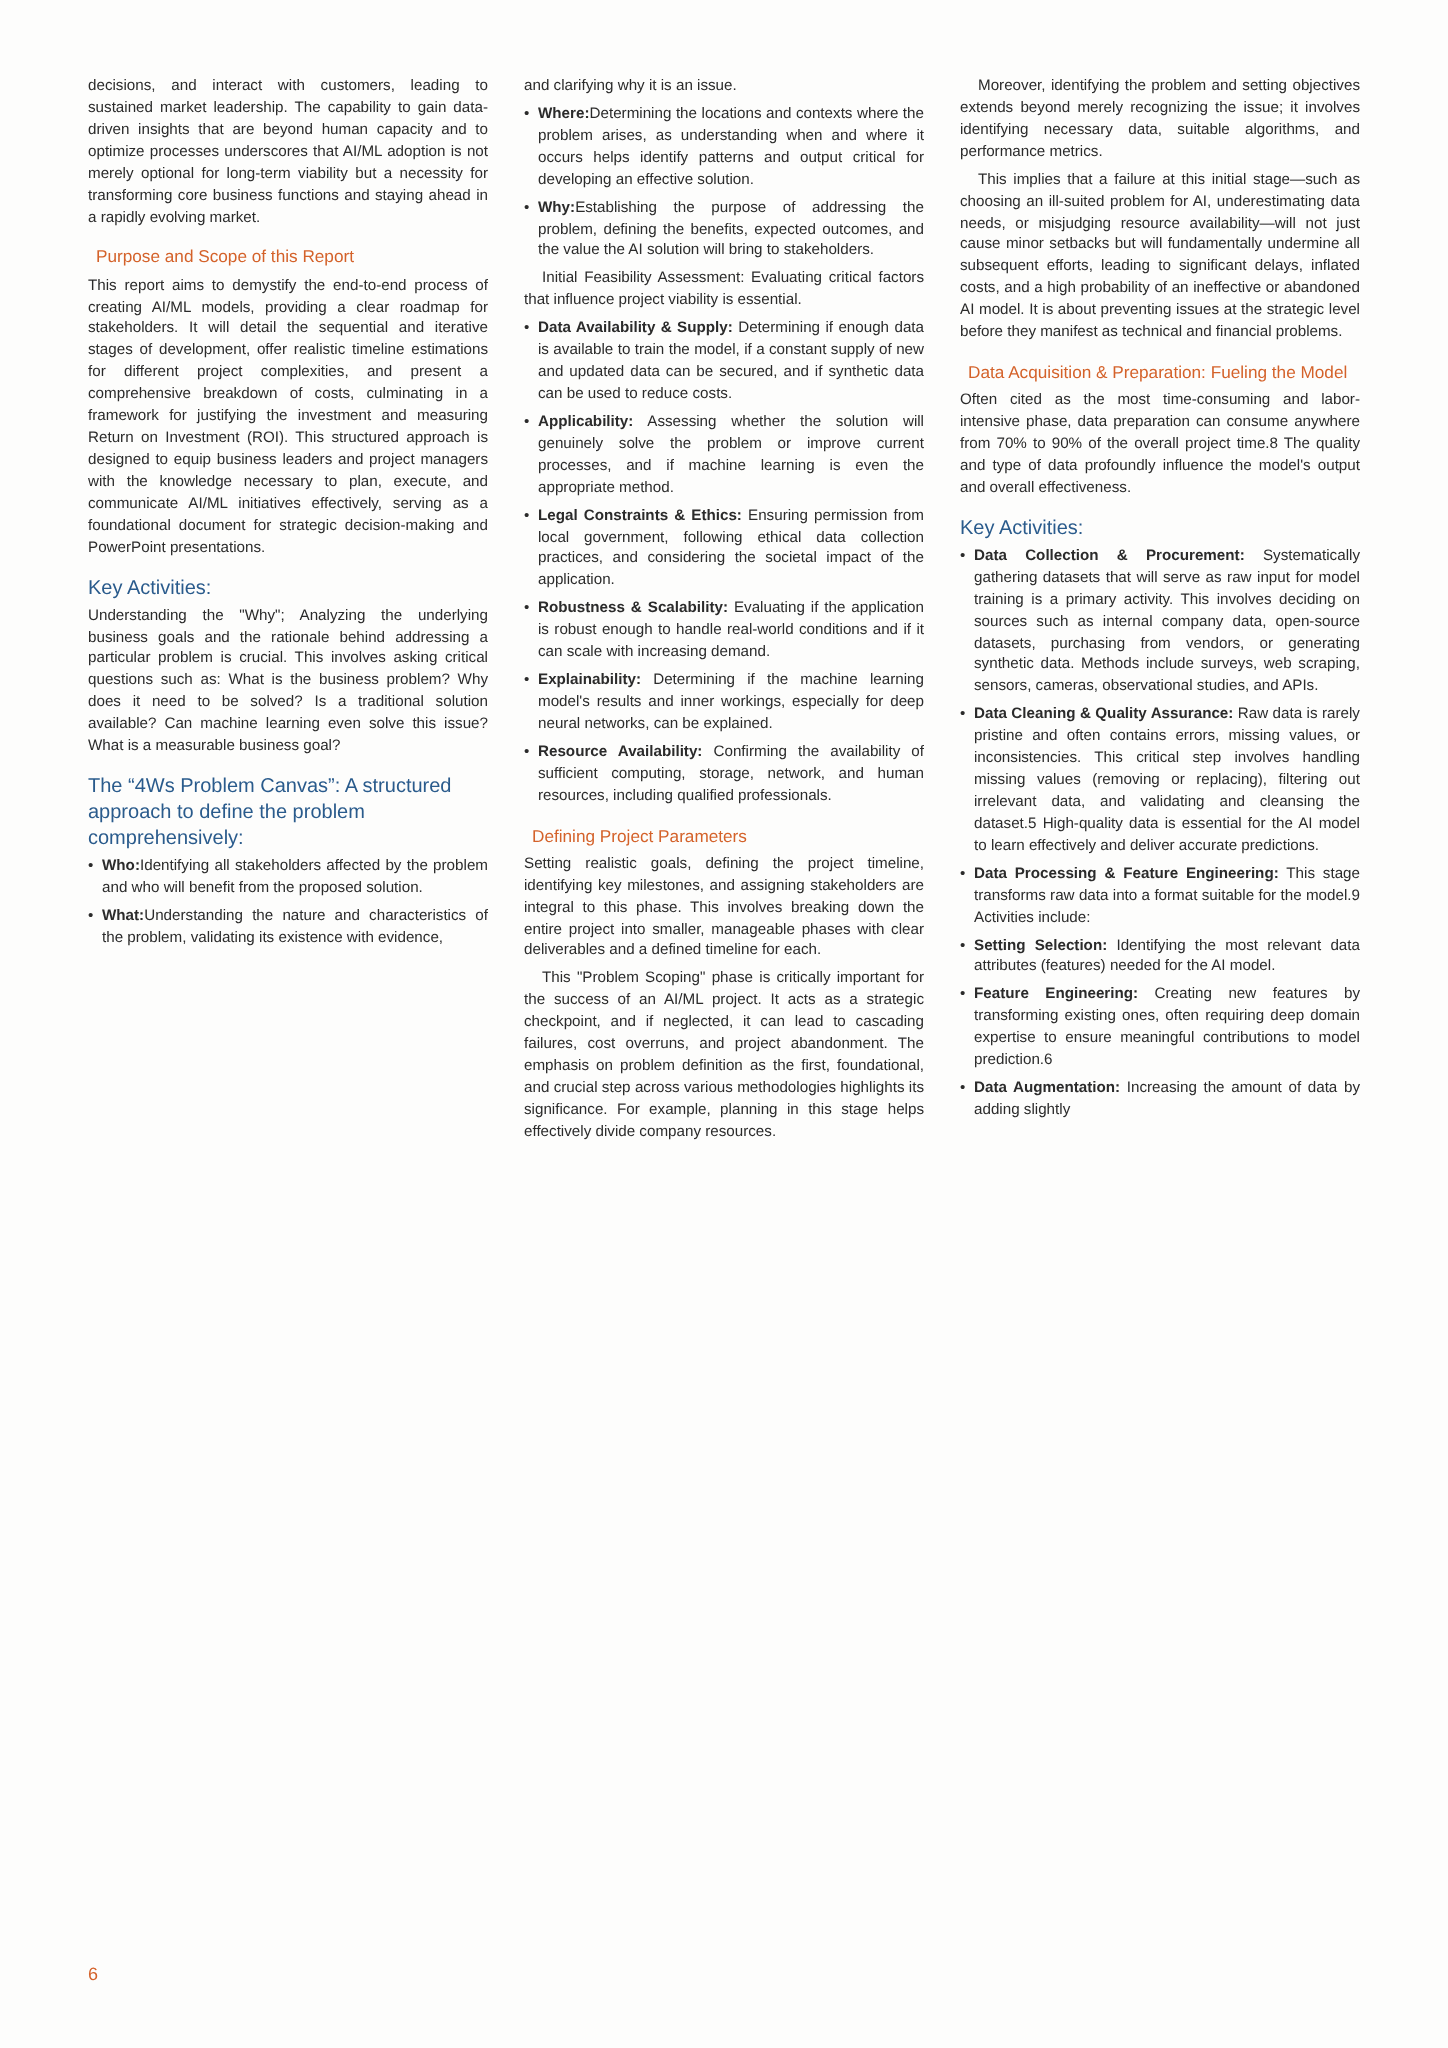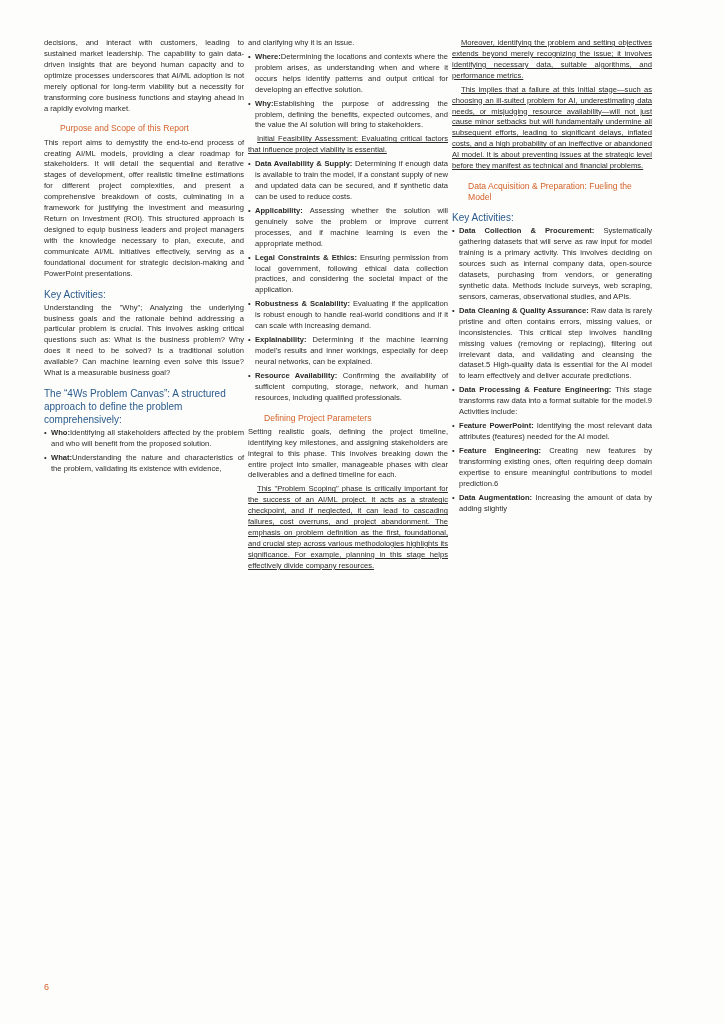--- a/index.html
+++ b/index.html
@@ -22,37 +22,37 @@
     height: 1024px;
     background: #fdfdfc;
   }
   .columns {
     position: absolute;
     left: 44px;
     top: 38px;
     width: 636px;
     height: 900px;
     display: flex;
-    gap: 4px;
+    gap: 18px;
   }
   .col {
     width: 200px;
     font-size: 7.6px;
     line-height: 1.44;
     text-align: justify;
   }
   .col p {
     margin: 0 0 3px 0;
     text-align: justify;
   }
   .heading {
     color: #d4622a;
     font-size: 8.6px;
     font-weight: normal;
-    margin: 9px 0 3px 16px;
+    margin: 9px 0 3px 4px;
     line-height: 1.3;
     text-align: left;
   }
   .subheading {
     color: #2a5b8c;
     font-size: 10px;
     margin: 8px 0 2px 0;
     line-height: 1.3;
     text-align: left;
   }
@@ -61,21 +61,21 @@
     padding-left: 7px;
     margin: 0 0 2px 0;
     text-align: justify;
   }
   .bullet .dot {
     position: absolute;
     left: 0;
     top: 0;
   }
   .bullet b, .para b { font-weight: bold; }
-  .indent { text-indent: 9px; text-decoration: underline; }
+  .indent { text-indent: 9px; }
   .pagenum {
     position: absolute;
     left: 44px;
     top: 982px;
     color: #d4622a;
     font-size: 9px;
   }
 </style>
 </head>
 <body>
@@ -105,25 +105,26 @@
         <p class="bullet"><span class="dot">•</span><b>Explainability:</b><span> Determining if the machine learning model's results and inner workings, especially for deep neural networks, can be explained.</span></p>
         <p class="bullet"><span class="dot">•</span><b>Resource Availability:</b><span> Confirming the availability of sufficient computing, storage, network, and human resources, including qualified professionals.</span></p>
         <div class="heading">Defining Project Parameters</div>
         <p class="para">Setting realistic goals, defining the project timeline, identifying key milestones, and assigning stakeholders are integral to this phase. This involves breaking down the entire project into smaller, manageable phases with clear deliverables and a defined timeline for each.</p>
         <p class="para indent">This "Problem Scoping" phase is critically important for the success of an AI/ML project. It acts as a strategic checkpoint, and if neglected, it can lead to cascading failures, cost overruns, and project abandonment. The emphasis on problem definition as the first, foundational, and crucial step across various methodologies highlights its significance. For example, planning in this stage helps effectively divide company resources.</p>
       </div>
     <div class="col" id="col-2">
         <p class="para indent">Moreover, identifying the problem and setting objectives extends beyond merely recognizing the issue; it involves identifying necessary data, suitable algorithms, and performance metrics.</p>
         <p class="para indent">This implies that a failure at this initial stage—such as choosing an ill-suited problem for AI, underestimating data needs, or misjudging resource availability—will not just cause minor setbacks but will fundamentally undermine all subsequent efforts, leading to significant delays, inflated costs, and a high probability of an ineffective or abandoned AI model. It is about preventing issues at the strategic level before they manifest as technical and financial problems.</p>
         <div class="heading">Data Acquisition &amp; Preparation: Fueling the Model</div>
+        <p class="para">Often cited as the most time-consuming and labor-intensive phase, data preparation can consume anywhere from 70% to 90% of the overall project time.8 The quality and type of data profoundly influence the model's output and overall effectiveness.</p>
         <div class="subheading">Key Activities:</div>
         <p class="bullet"><span class="dot">•</span><b>Data Collection &amp; Procurement:</b><span> Systematically gathering datasets that will serve as raw input for model training is a primary activity. This involves deciding on sources such as internal company data, open-source datasets, purchasing from vendors, or generating synthetic data. Methods include surveys, web scraping, sensors, cameras, observational studies, and APIs.</span></p>
         <p class="bullet"><span class="dot">•</span><b>Data Cleaning &amp; Quality Assurance:</b><span> Raw data is rarely pristine and often contains errors, missing values, or inconsistencies. This critical step involves handling missing values (removing or replacing), filtering out irrelevant data, and validating and cleansing the dataset.5 High-quality data is essential for the AI model to learn effectively and deliver accurate predictions.</span></p>
         <p class="bullet"><span class="dot">•</span><b>Data Processing &amp; Feature Engineering:</b><span> This stage transforms raw data into a format suitable for the model.9 Activities include:</span></p>
-        <p class="bullet"><span class="dot">•</span><b>Feature PowerPoint:</b><span> Identifying the most relevant data attributes (features) needed for the AI model.</span></p>
+        <p class="bullet"><span class="dot">•</span><b>Setting Selection:</b><span> Identifying the most relevant data attributes (features) needed for the AI model.</span></p>
         <p class="bullet"><span class="dot">•</span><b>Feature Engineering:</b><span> Creating new features by transforming existing ones, often requiring deep domain expertise to ensure meaningful contributions to model prediction.6</span></p>
         <p class="bullet"><span class="dot">•</span><b>Data Augmentation:</b><span> Increasing the amount of data by adding slightly</span></p>
       </div>
   </div>
 
   <div class="pagenum">6</div>
 
 </div>
 
 </body></html>

